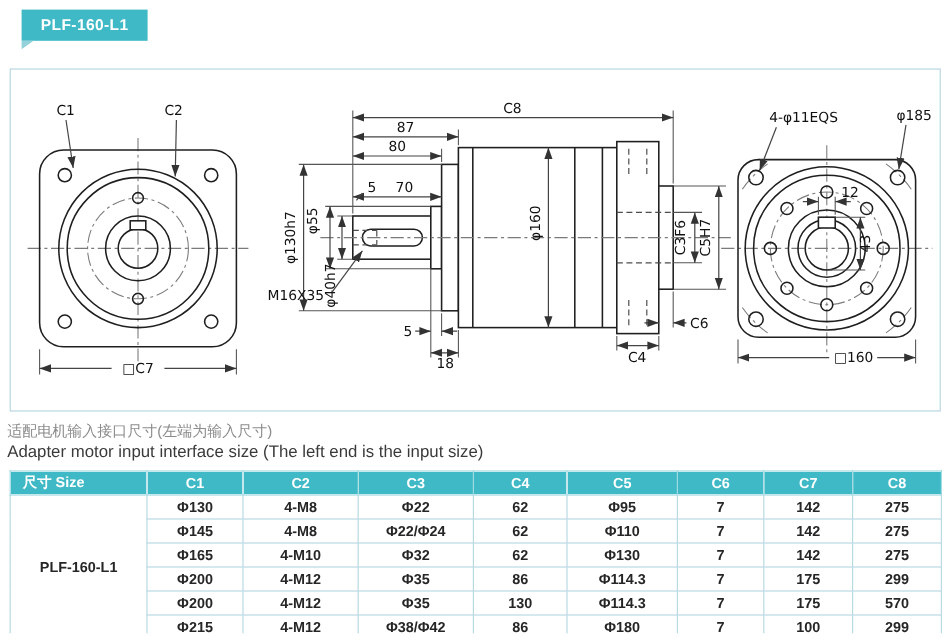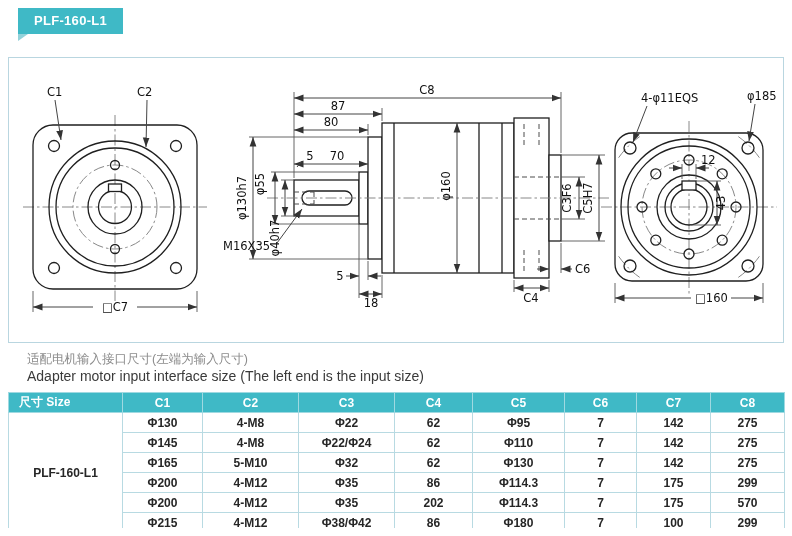--- a/index.html
+++ b/index.html
@@ -4,21 +4,21 @@
 <style>
   html,body{margin:0;padding:0;background:#fff;}
   .page{position:relative;width:792px;height:528px;background:#fff;overflow:hidden;
         font-family:"Liberation Sans","DejaVu Sans",sans-serif;}
   .badge{position:absolute;left:18px;top:8px;background:#3fb9c6;color:#fff;
          font-size:13px;font-weight:bold;padding:5px 16px 6px;letter-spacing:.3px;}
   .badge::after{content:"";position:absolute;left:0;bottom:-7px;width:0;height:0;
          border-top:7px solid #93d2da;border-right:10px solid transparent;}
   .drawing-panel{position:absolute;left:8px;top:57px;width:776px;height:286px;
          border:1px solid #b9d6e0;background:#fff;box-sizing:border-box;}
-  .notes{position:absolute;left:27px;top:351px;line-height:17px;}
+  .notes{position:absolute;left:6px;top:351px;line-height:17px;}
   .note-cn{color:#8c8c8c;font-size:12.5px;}
   .note-en{color:#3a3a3a;font-size:14px;}
   table.spec{position:absolute;left:8px;top:392px;width:776px;border-collapse:collapse;
          table-layout:fixed;font-size:12px;color:#262626;}
   table.spec th,table.spec td{border:1px solid #b8dae2;text-align:center;
          height:19px;padding:0 3px;overflow:hidden;white-space:nowrap;font-weight:bold;}
   table.spec thead th{background:#3fb9c6;color:#fff;font-weight:bold;border-color:#9fd9e1;}
   table.spec thead th.size-h{text-align:left;padding-left:10px;}
   .group-cell{background:#fff;font-size:12px;}
   .next-badge{position:absolute;left:10px;top:529px;width:92px;height:7px;background:#3fb9c6;}
@@ -292,21 +292,21 @@
           <td>4-M8</td>
           <td>Φ22/Φ24</td>
           <td>62</td>
           <td>Φ110</td>
           <td>7</td>
           <td>142</td>
           <td>275</td>
         </tr>
         <tr>
           <td>Φ165</td>
-          <td>5-M10</td>
+          <td>4-M10</td>
           <td>Φ32</td>
           <td>62</td>
           <td>Φ130</td>
           <td>7</td>
           <td>142</td>
           <td>275</td>
         </tr>
         <tr>
           <td>Φ200</td>
           <td>4-M12</td>
@@ -314,21 +314,21 @@
           <td>86</td>
           <td>Φ114.3</td>
           <td>7</td>
           <td>175</td>
           <td>299</td>
         </tr>
         <tr>
           <td>Φ200</td>
           <td>4-M12</td>
           <td>Φ35</td>
-          <td>202</td>
+          <td>130</td>
           <td>Φ114.3</td>
           <td>7</td>
           <td>175</td>
           <td>570</td>
         </tr>
         <tr>
           <td>Φ215</td>
           <td>4-M12</td>
           <td>Φ38/Φ42</td>
           <td>86</td>

